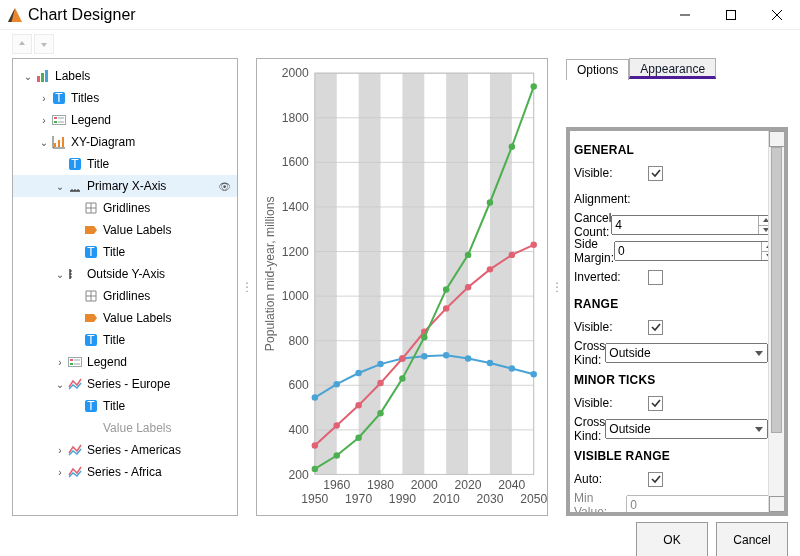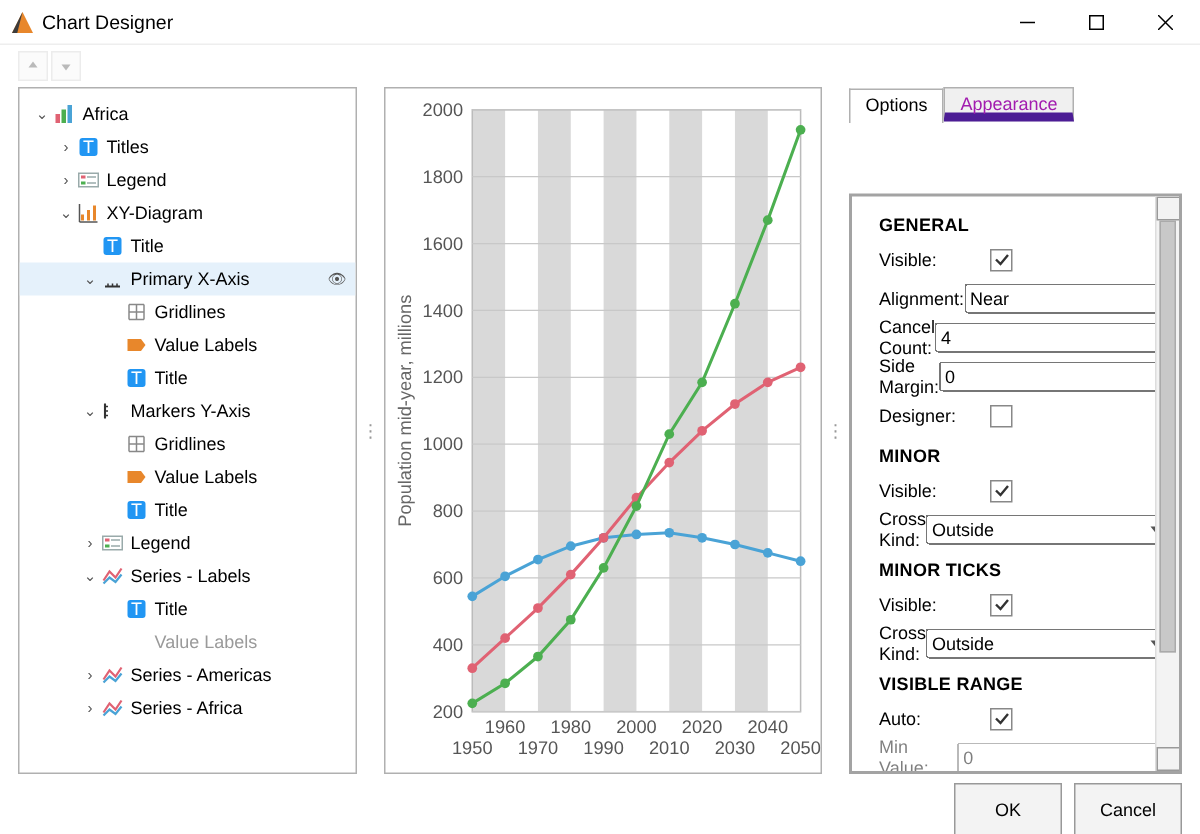--- a/index.html
+++ b/index.html
@@ -3,21 +3,21 @@
 <meta charset="utf-8">
 <style>
   * { box-sizing: border-box; font-family: "Segoe UI", Tahoma, sans-serif; font-size: 12px; }
   html, body { margin: 0; padding: 0; }
   body { width: 800px; height: 556px; background: #fff; color: #000; }
 
   
   .titlebar { height: 30px; display: flex; align-items: center; padding: 0 0 0 8px; border-bottom: 1px solid #eee; }
   .titlebar .logo { width: 14px; height: 14px; margin-right: 6px; }
   .titlebar .logo svg { display:block }
-  .titlebar .title { flex: 0 0 auto; font-size: 13px; }
+  .titlebar .title { flex: 0 0 auto; font-size: 16px; }
   .titlebar .spacer { flex: 1 1 auto; }
   .winbtn { width: 46px; height: 30px; display: flex; align-items: center; justify-content: center; }
   .winbtn svg { width: 10px; height: 10px; }
 
   
   .toolbar { height: 28px; padding: 2px 12px; display: flex; gap: 2px; align-items: center; }
   .upd { width: 20px; height: 20px; border: 1px solid #d0d0d0; display: flex; align-items: center; justify-content: center; background: #f7f7f7; }
   .upd.disabled { opacity: 0.4; }
 
   
@@ -42,22 +42,22 @@
   .tree .selected { background: #e5f1fb; }
   .tree .eye { margin-left: auto; margin-right: 6px; color: #555; font-size: 10px; }
   .ind1 { padding-left: 10px; }
   .ind2 { padding-left: 26px; }
   .ind3 { padding-left: 42px; }
   .ind4 { padding-left: 58px; }
 
   
   .tabs { display: flex; height: 23px; }
   .tab { padding: 3px 10px 0 10px; border: 1px solid #b0b0b0; border-bottom: none; background: #fff; position: relative; top: 1px; z-index: 2; }
-  .tab.inactive { background: #f0f0f0; color: #a21caf; z-index: 0; border-bottom: 6px solid #4c1d95; top: 0; }
-  .propbody { flex: 1 1 auto; border: 2px solid #a3a3a3; padding: 6px 18px 6px 18px; position: relative; overflow: hidden; margin-top: 48px; }
+  .tab.inactive { background: #f0f0f0; color: #0f172a; z-index: 0; border-bottom: 3px solid #4c1d95; top: 0; }
+  .propbody { flex: 1 1 auto; border: 4px solid #a3a3a3; padding: 6px 18px 6px 4px; position: relative; overflow: hidden; margin-top: 48px; }
   .propbody .scroll { display: flex; flex-direction: column; gap: 2px; }
   .section { font-weight: 700; margin: 6px 0 2px 0; letter-spacing: 0.2px; }
   .row { display: flex; align-items: center; height: 24px; }
   .row .lbl { width: 74px; }
   .row .ctrl { flex: 1 1 auto; }
   .combo-wrap, .spin-wrap { position: relative; }
   .combo-wrap::after { content: ""; position: absolute; right: 5px; top: 8px; width: 0; height: 0; border-left: 4px solid transparent; border-right: 4px solid transparent; border-top: 5px solid #555; pointer-events:none }
   .spin-wrap .sbtns { position: absolute; right: 1px; top: 1px; bottom: 1px; width: 15px; display: flex; flex-direction: column; }
   .spin-wrap .sbtns div { flex: 1; border-left: 1px solid #aaa; display: flex; align-items: center; justify-content: center; }
   .spin-wrap .sbtns div:first-child { border-bottom: 1px solid #aaa; }
@@ -128,21 +128,21 @@
     <div class="tree">
       <div class="item ind1">
         <span class="twisty">⌄</span>
         <span class="icon">
             <svg width="14" height="14" viewBox="0 0 14 14">
               <rect x="1" y="7" width="3" height="6" fill="#e06273"></rect>
               <rect x="5" y="4" width="3" height="9" fill="#4caf50"></rect>
               <rect x="9" y="1" width="3" height="12" fill="#4aa3d6"></rect>
             </svg>
           </span>
-        <span class="label">Africa</span>
+        <span class="label">Labels</span>
       </div>
       <div class="item ind2">
         <span class="twisty">›</span>
         <span class="icon">
             <svg width="14" height="14" viewBox="0 0 14 14">
               <rect x="1" y="1" width="12" height="12" rx="2" fill="#2196f3"></rect>
               <text x="7" y="11" text-anchor="middle" font-size="10" fill="#fff" font-family="sans-serif">T</text>
             </svg>
           </span>
         <span class="label">Titles</span>
@@ -234,21 +234,21 @@
       <div class="item ind3">
         <span class="twisty">⌄</span>
         <span class="icon">
             <svg width="14" height="14" viewBox="0 0 14 14">
               <line x1="2" y1="2" x2="2" y2="12" stroke="#333" stroke-width="1.4"></line>
               <line x1="2" y1="4" x2="4" y2="4" stroke="#333"></line>
               <line x1="2" y1="7" x2="4" y2="7" stroke="#333"></line>
               <line x1="2" y1="10" x2="4" y2="10" stroke="#333"></line>
             </svg>
           </span>
-        <span class="label">Markers Y-Axis</span>
+        <span class="label">Outside Y-Axis</span>
       </div>
       <div class="item ind4">
         <span class="twisty"></span>
         <span class="icon">
             <svg width="14" height="14" viewBox="0 0 14 14">
               <g stroke="#888">
                 <line x1="2" y1="2" x2="2" y2="12"></line>
                 <line x1="7" y1="2" x2="7" y2="12"></line>
                 <line x1="12" y1="2" x2="12" y2="12"></line>
                 <line x1="2" y1="2" x2="12" y2="2"></line>
@@ -292,21 +292,21 @@
         <span class="label">Legend</span>
       </div>
       <div class="item ind3">
         <span class="twisty">⌄</span>
         <span class="icon">
             <svg width="14" height="14" viewBox="0 0 14 14">
               <polyline points="1,10 5,4 9,8 13,2" fill="none" stroke="#e06273" stroke-width="1.5"></polyline>
               <polyline points="1,12 5,8 9,11 13,6" fill="none" stroke="#4aa3d6" stroke-width="1.5"></polyline>
             </svg>
           </span>
-        <span class="label">Series - Labels</span>
+        <span class="label">Series - Europe</span>
       </div>
       <div class="item ind4">
         <span class="twisty"></span>
         <span class="icon">
             <svg width="14" height="14" viewBox="0 0 14 14">
               <rect x="1" y="1" width="12" height="12" rx="2" fill="#2196f3"></rect>
               <text x="7" y="11" text-anchor="middle" font-size="10" fill="#fff" font-family="sans-serif">T</text>
             </svg>
           </span>
         <span class="label">Title</span>
@@ -437,21 +437,20 @@
         <div class="row">
           <span class="lbl">Visible:</span>
           <span class="chk">
               <svg viewBox="0 0 10 10">
                 <polyline points="1,5 4,8 9,2" fill="none" stroke="#333" stroke-width="1.6"></polyline>
               </svg>
             </span>
         </div>
         <div class="row">
           <span class="lbl">Alignment:</span>
-          <span class="ctrl combo-wrap"><input class="combo" value="Near" style=""></span>
         </div>
         <div class="row">
           <span class="lbl">Cancel Count:</span>
           <span class="ctrl spin-wrap"><input class="spin" value="4" style=""><span class="sbtns">
                 <div>
                   <svg viewBox="0 0 6 4">
                     <path d="M3 0 L6 4 L0 4 Z" fill="#555"></path>
                   </svg>
                 </div>
                 <div>
@@ -470,25 +469,25 @@
                   </svg>
                 </div>
                 <div>
                   <svg viewBox="0 0 6 4">
                     <path d="M3 4 L0 0 L6 0 Z" fill="#555"></path>
                   </svg>
                 </div>
               </span></span>
         </div>
         <div class="row">
-          <span class="lbl">Designer:</span>
+          <span class="lbl">Inverted:</span>
           <span class="chk"></span>
         </div>
 
-        <div class="section">MINOR</div>
+        <div class="section">RANGE</div>
         <div class="row">
           <span class="lbl">Visible:</span>
           <span class="chk">
               <svg viewBox="0 0 10 10">
                 <polyline points="1,5 4,8 9,2" fill="none" stroke="#333" stroke-width="1.6"></polyline>
               </svg>
             </span>
         </div>
         <div class="row">
           <span class="lbl">Cross Kind:</span>

